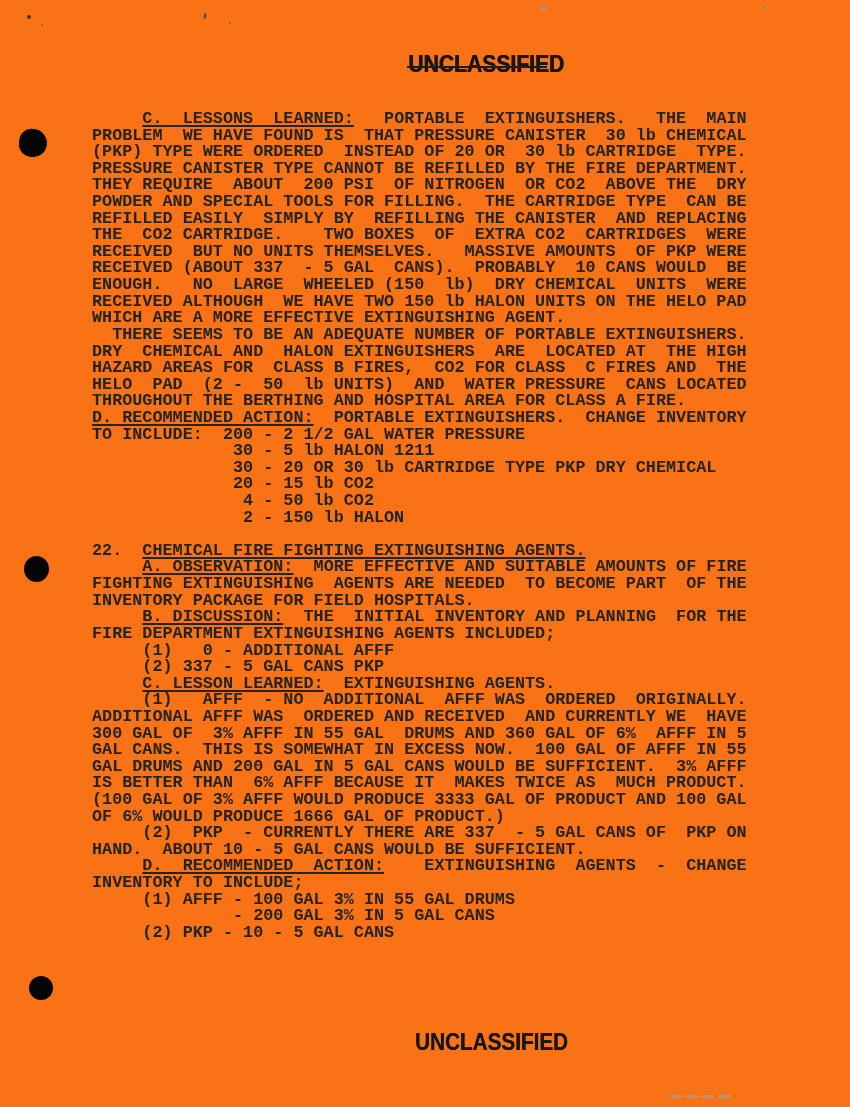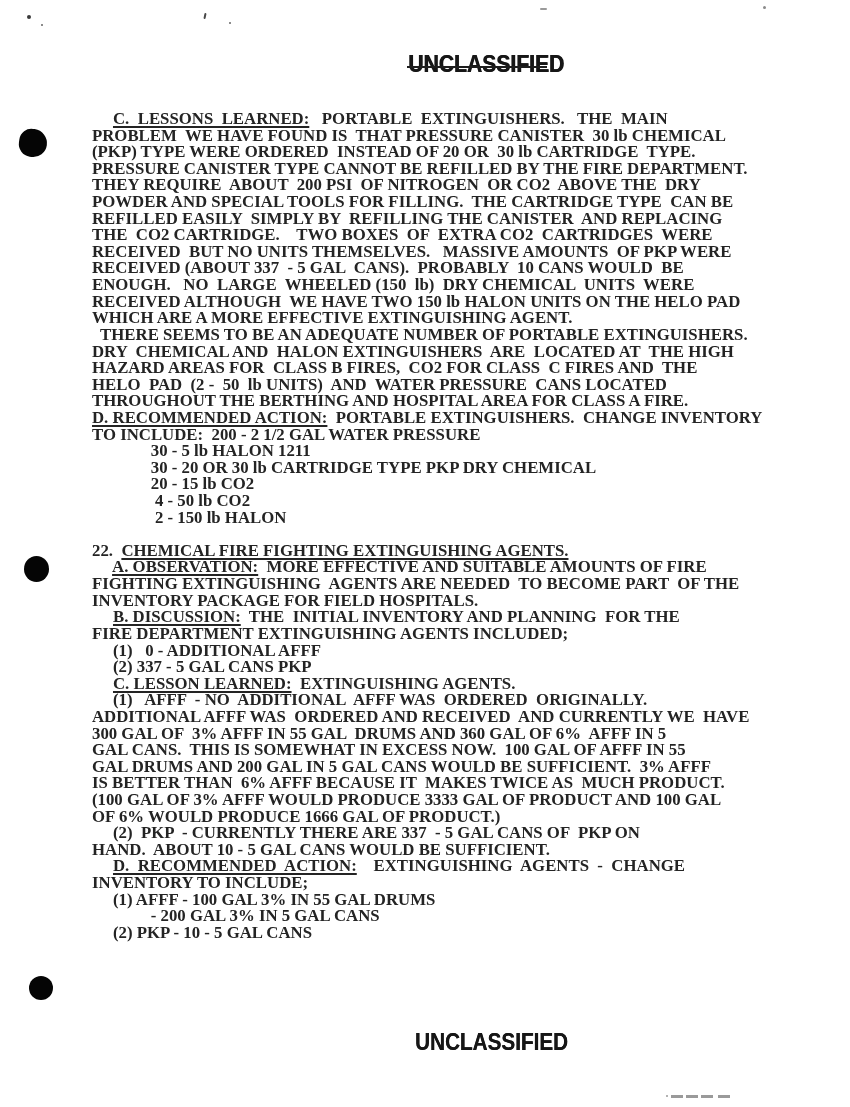--- a/index.html
+++ b/index.html
@@ -1,26 +1,26 @@
 <!DOCTYPE html>
 <html><head>
 <meta charset="utf-8">
 <style>
   html,body{margin:0;padding:0;background:#e8e8e8;}
   .page{
     position:relative;
     width:850px;height:1107px;
-    background:#ffffff;
+    background:#f97316;
     overflow:hidden;
     font-family:"DejaVu Sans Mono",monospace;
   }
   
   .doc-body{
     position:absolute;left:92px;top:111px;
-    font-family:Liberation Serif, serif;
+    font-family:Liberation Mono, monospace;
     font-size:16.8px;
     font-weight:bold;
     line-height:16.62px;
     letter-spacing:0;
     color:#242424;
     white-space:pre;
   }
   .line{height:16.62px;white-space:pre;}
   .ul{
     text-decoration:underline;

